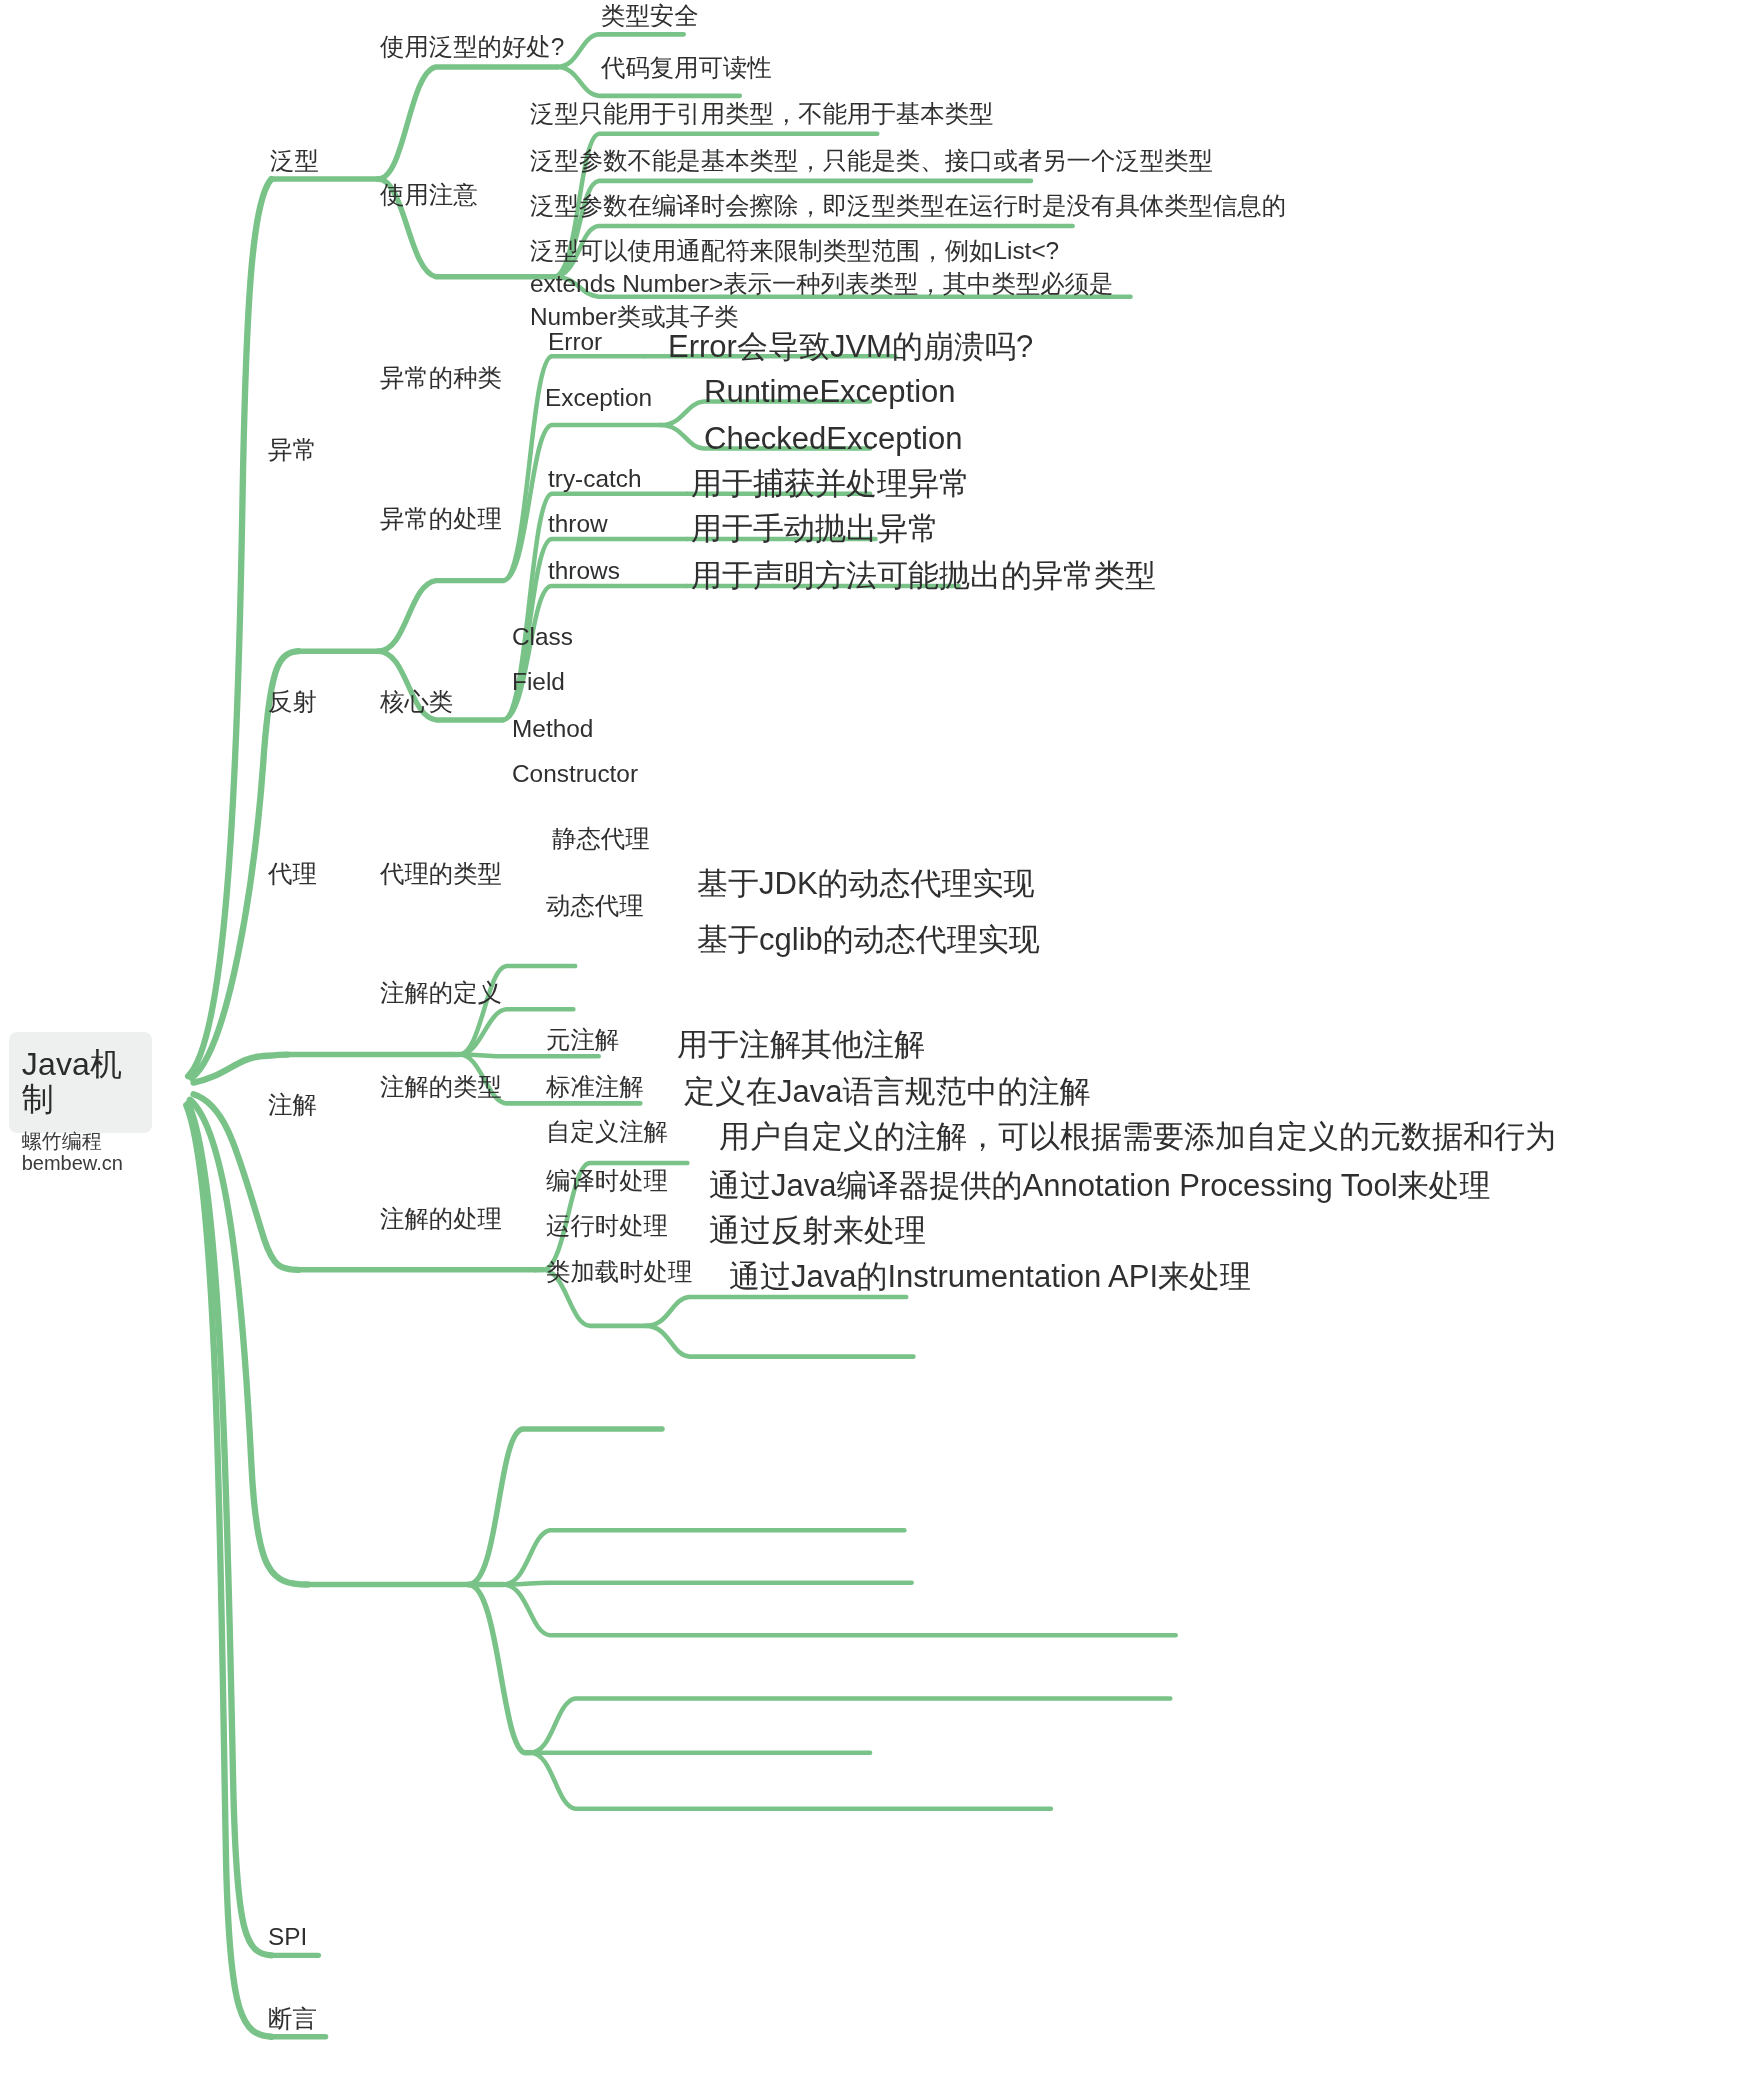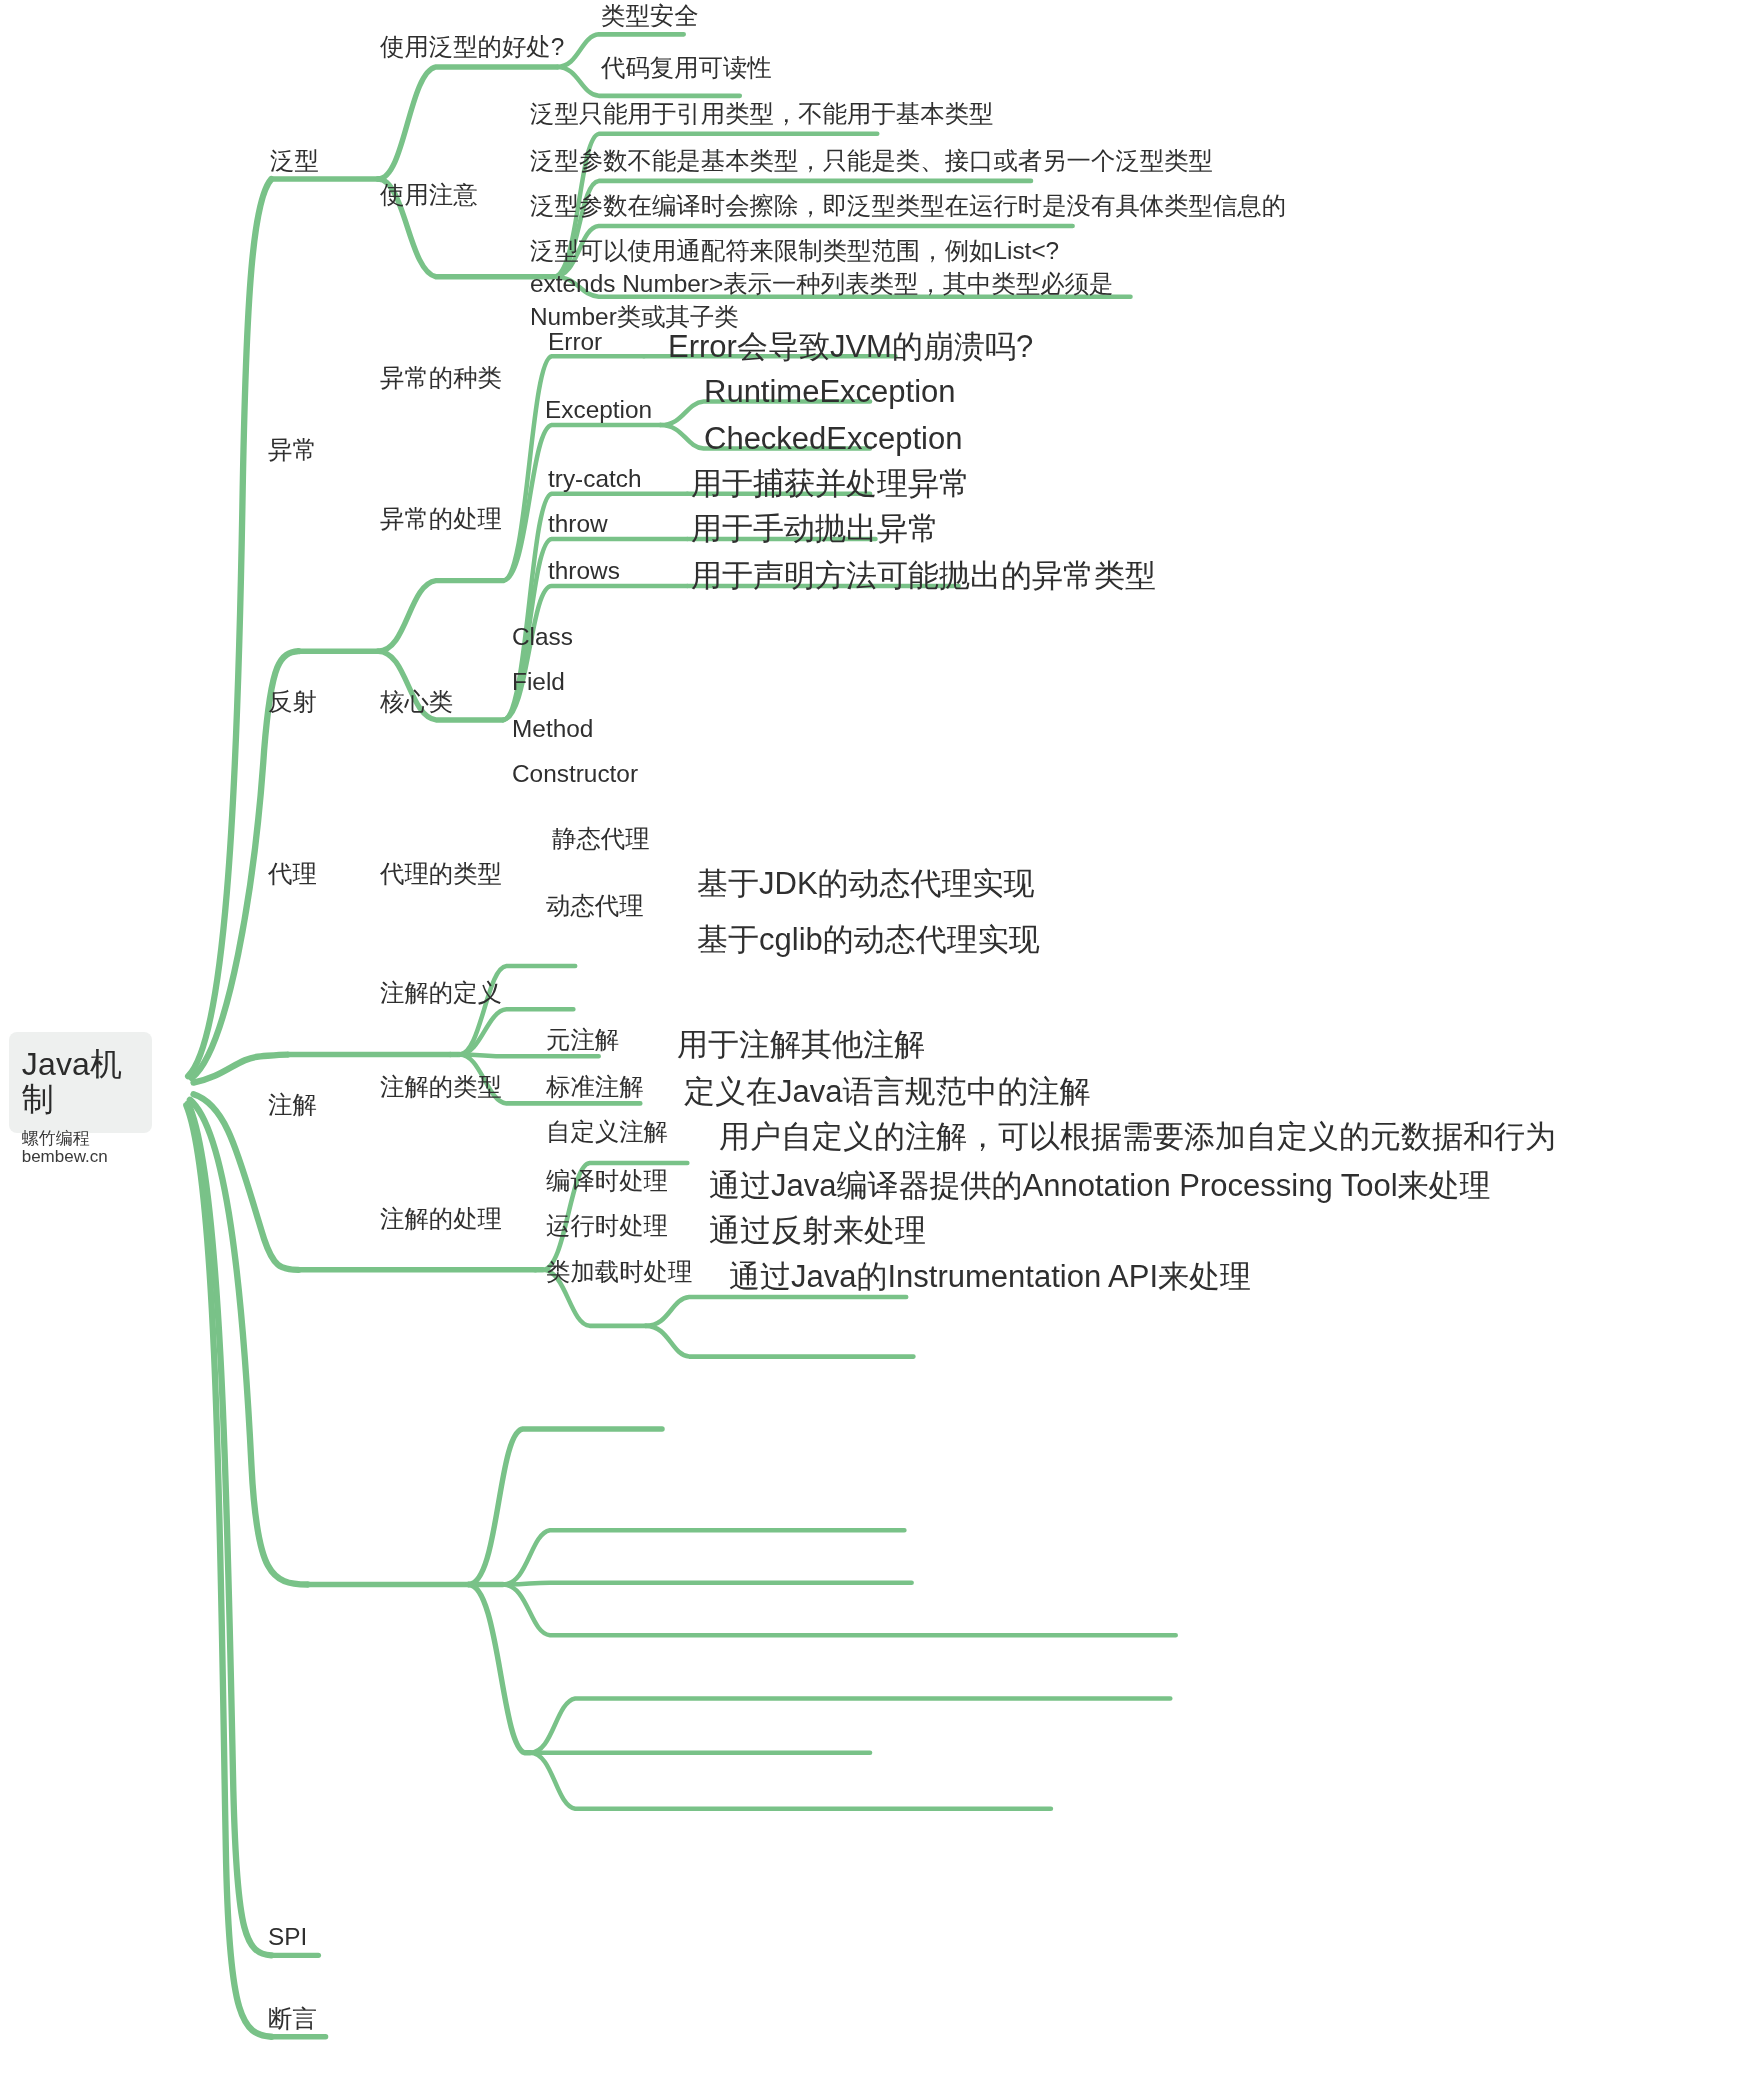--- a/index.html
+++ b/index.html
@@ -51,21 +51,21 @@
     box-sizing: border-box;
     padding: 14.5px 12.7px 0 12.7px;
   }
   #root-title {
     font-size: 32px;
     color: #2b2b2b;
     letter-spacing: 0.2px;
     line-height: 1.1;
   }
   #root-sub {
-    font-size: 17px;
+    font-size: 20px;
     color: #3a3a3a;
     margin-top: 12.7px;
     line-height: 1.1;
   }
 </style>
 </head>
 <body style="background: rgb(255, 255, 255);">
 
 <svg id="mindmap" viewBox="0 0 1946 2312" xmlns="http://www.w3.org/2000/svg">
 
@@ -163,21 +163,21 @@
 <div class="node-label lvl2" style="left:380px; top:179px;">使用注意</div>
 <div class="node-label lvl3" style="left:530px; top:98px;">泛型只能用于引用类型，不能用于基本类型</div>
 <div class="node-label lvl3" style="left:530px; top:145px;">泛型参数不能是基本类型，只能是类、接口或者另一个泛型类型</div>
 <div class="node-label lvl3" style="left:530px; top:190px;">泛型参数在编译时会擦除，即泛型类型在运行时是没有具体类型信息的</div>
 <div class="node-label lvl3 wrapped" style="left:530px; top:235px; width:608px;">泛型可以使用通配符来限制类型范围，例如List&lt;? extends Number&gt;表示一种列表类型，其中类型必须是Number类或其子类</div>
 
 <div class="node-label lvl1" style="left:268px; top:434px;">异常</div>
 <div class="node-label lvl2" style="left:380px; top:362px;">异常的种类</div>
 <div class="node-label lvl3" style="left:548px; top:326px;">Error</div>
 <div class="node-label lvl4" style="left:668px; top:326px;">Error会导致JVM的崩溃吗?</div>
-<div class="node-label lvl3" style="left:545px; top:394px;">Exception</div>
+<div class="node-label lvl3" style="left:545px; top:382px;">Exception</div>
 <div class="node-label lvl4" style="left:704px; top:371px;">RuntimeException</div>
 <div class="node-label lvl4" style="left:704px; top:418px;">CheckedException</div>
 <div class="node-label lvl2" style="left:380px; top:503px;">异常的处理</div>
 <div class="node-label lvl3" style="left:548px; top:463px;">try-catch</div>
 <div class="node-label lvl4" style="left:691px; top:463px;">用于捕获并处理异常</div>
 <div class="node-label lvl3" style="left:548px; top:508px;">throw</div>
 <div class="node-label lvl4" style="left:691px; top:508px;">用于手动抛出异常</div>
 <div class="node-label lvl3" style="left:548px; top:555px;">throws</div>
 <div class="node-label lvl4" style="left:691px; top:555px;">用于声明方法可能抛出的异常类型</div>
 

